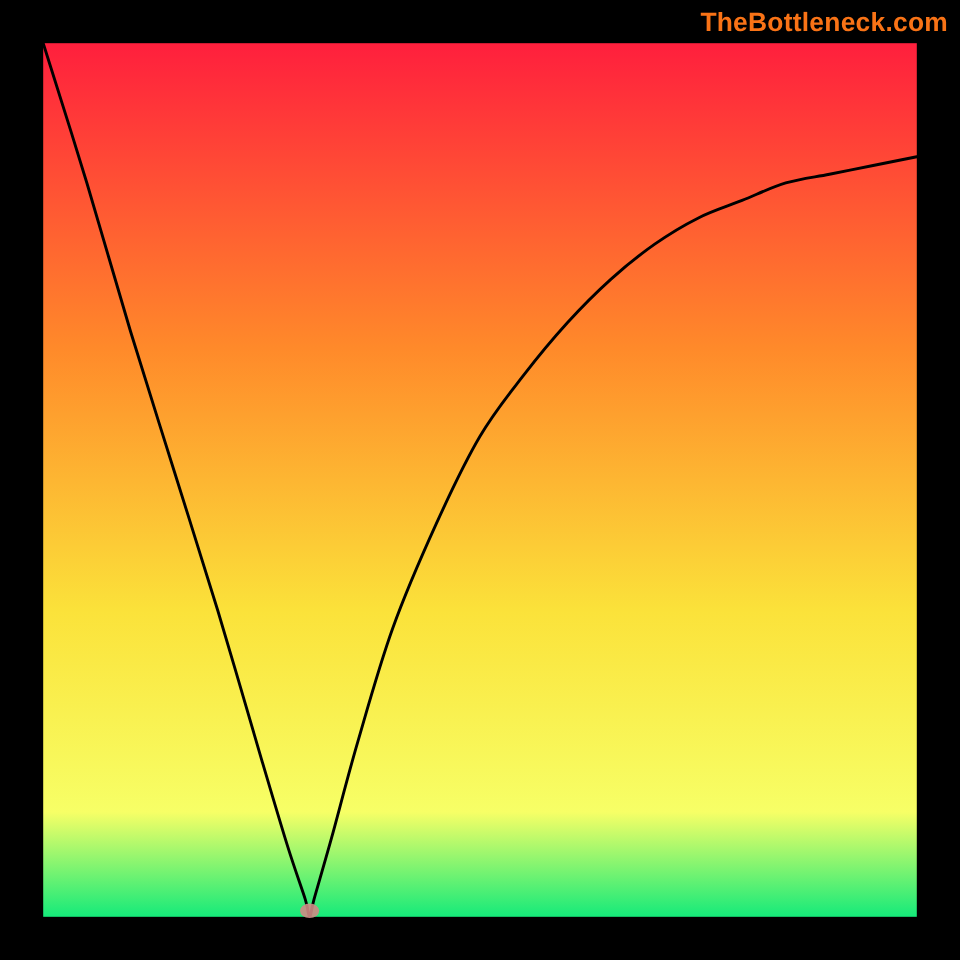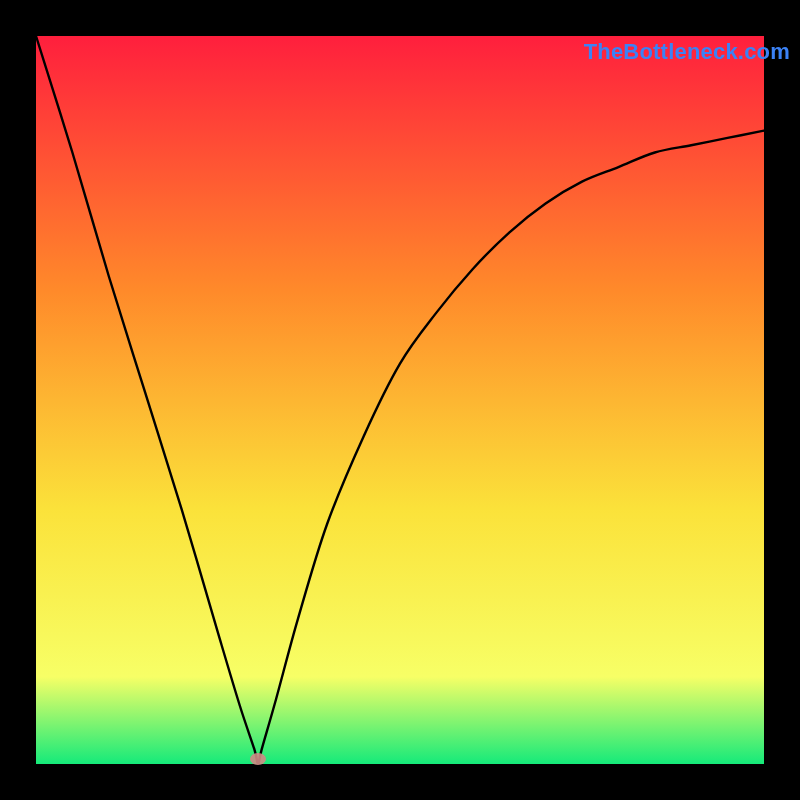--- a/index.html
+++ b/index.html
@@ -22,26 +22,25 @@
     left: 36px;
     top: 36px;
     width: 728px;
     height: 728px;
     
   }
   .watermark {
     position: absolute;
     top: 6px;
     right: 10px;
-    color: #3b82f6;
+    color: #f97316;
     font-size: 22px;
     font-weight: 600;
     letter-spacing: 0.2px;
     user-select: none;
-    margin-top: 33px;
   }
   svg.curve {
     position: absolute;
     left: 0;
     top: 0;
     width: 100%;
     height: 100%;
     overflow: visible;
   }
   .marker {

